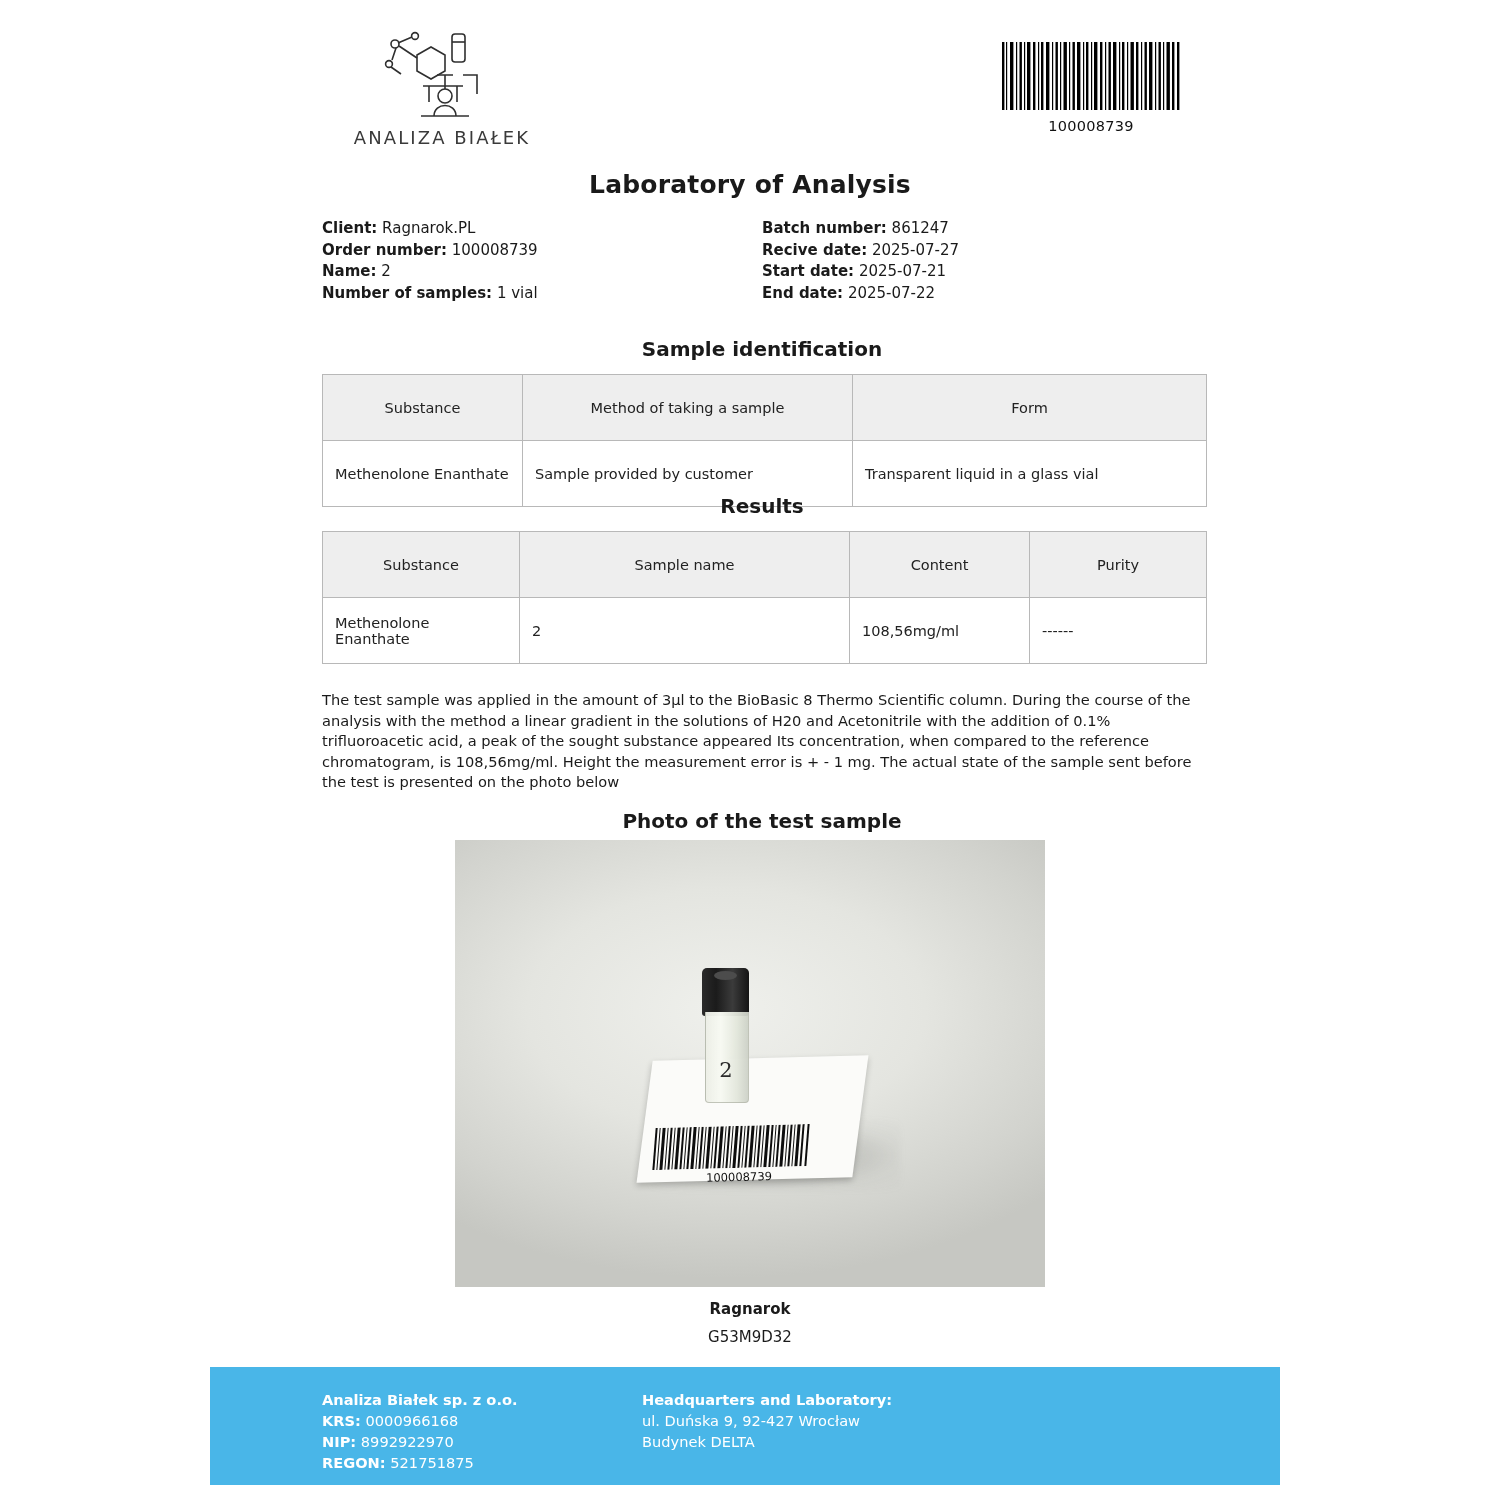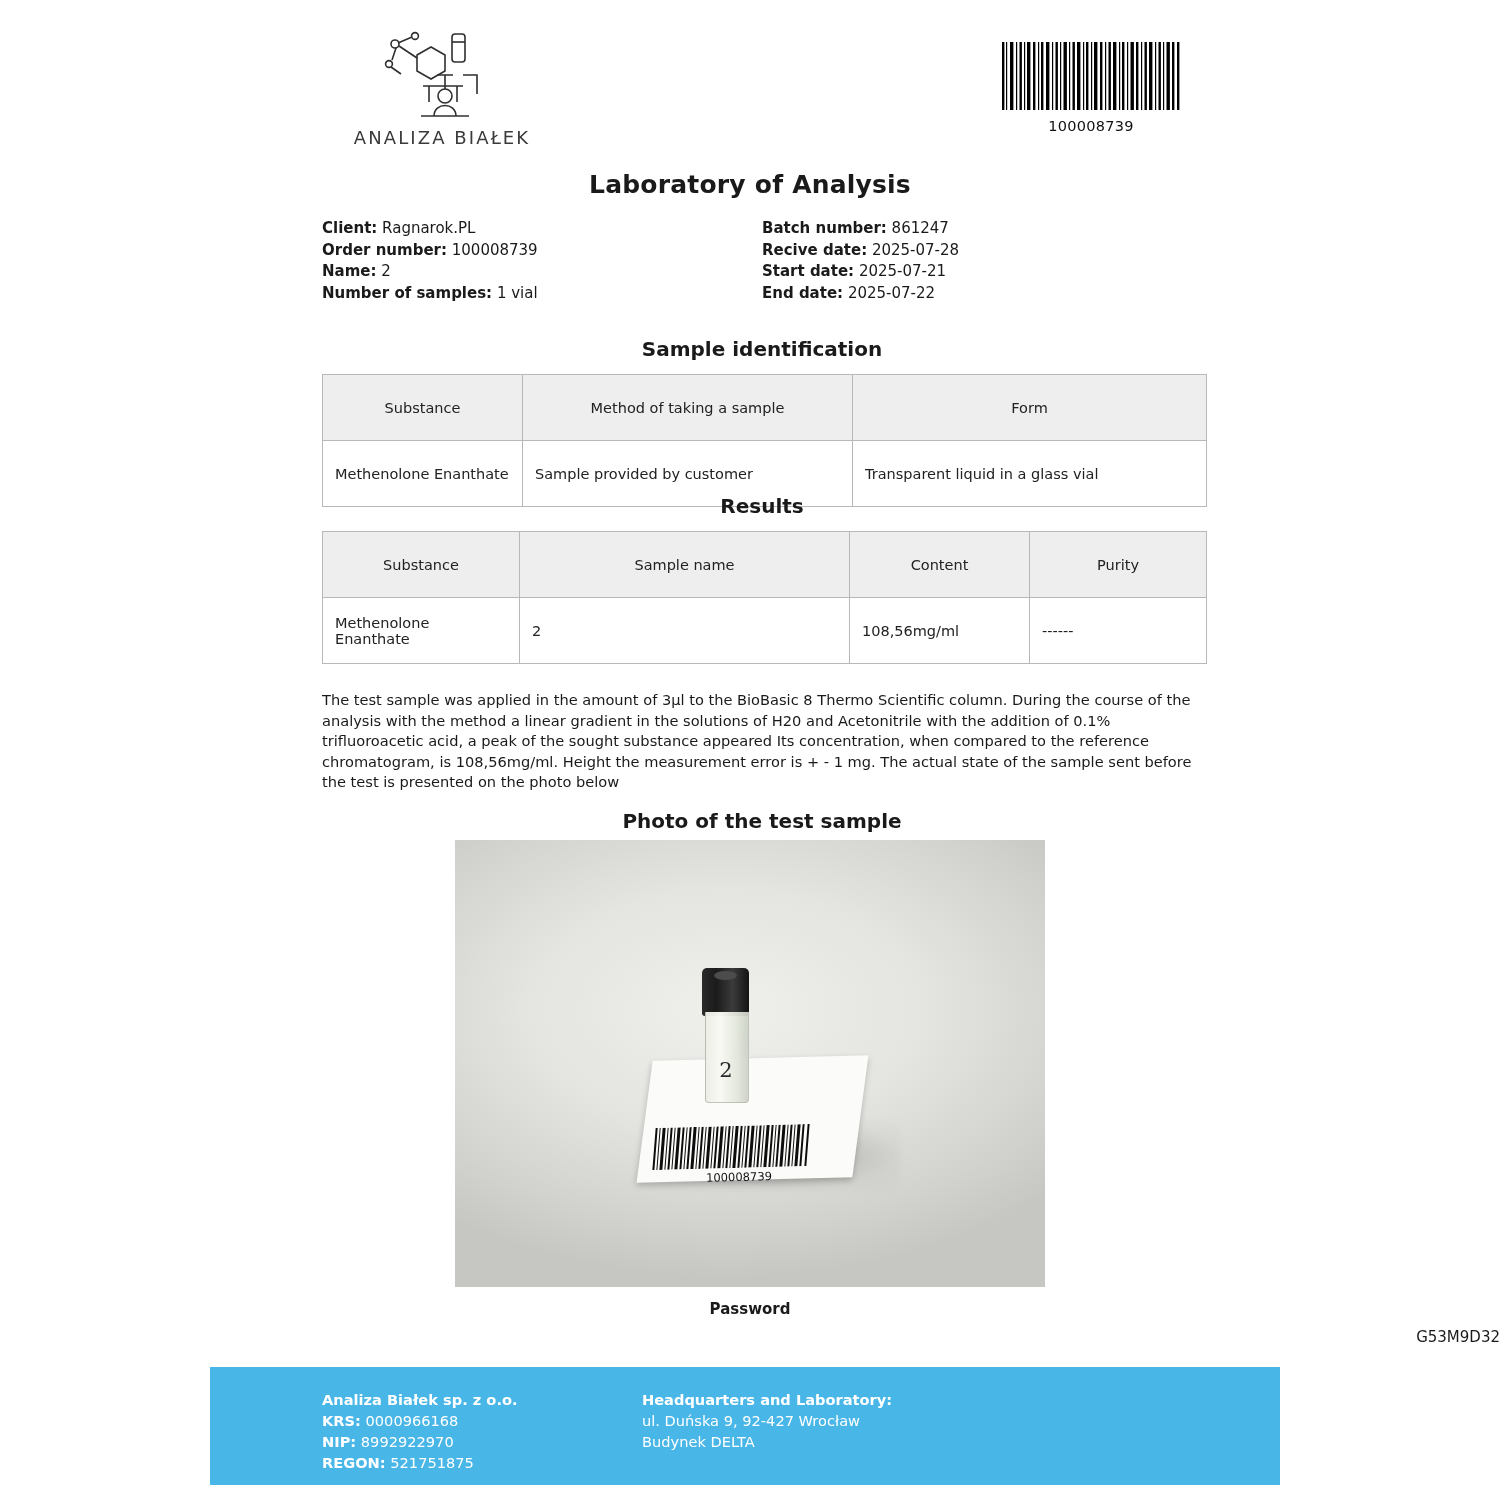--- a/index.html
+++ b/index.html
@@ -265,21 +265,21 @@
     width: 1500px;
     text-align: center;
     font-size: 15px;
     font-weight: bold;
   }
   .password-value {
     position: absolute;
     left: 0;
     top: 1328px;
     width: 1500px;
-    text-align: right;
+    text-align: center;
     font-size: 15px;
   }
 
   
   .footer {
     position: absolute;
     left: 210px;
     top: 1367px;
     width: 1070px;
     height: 118px;
@@ -392,21 +392,21 @@
         <span>1 vial</span>
       </div>
     </div>
     <div class="meta-col-right">
       <div>
         <b>Batch number:</b>
         <span>861247</span>
       </div>
       <div>
         <b>Recive date:</b>
-        <span>2025-07-28</span>
+        <span>2025-07-27</span>
       </div>
       <div>
         <b>Start date:</b>
         <span>2025-07-21</span>
       </div>
       <div>
         <b>End date:</b>
         <span>2025-07-22</span>
       </div>
     </div>
@@ -513,21 +513,21 @@
             <rect x="153" y="0" width="2" height="42"></rect>
         </g>
       </svg>
     </div>
     <div class="card-num">100008739</div>
     <div class="vial-cap"></div>
     <div class="vial-body"></div>
     <div class="vial-label">2</div>
   </div>
 
-  <div class="password-title">Password</div>
+  <div class="password-title">Ragnarok</div>
   <div class="password-value">G53M9D32</div>
 
   <div class="footer">
     <div class="footer-col fc1">
       <div><b>Analiza Białek sp. z o.o.</b></div>
       <div>
         <b>KRS:</b>
         <span>0000966168</span>
       </div>
       <div>

